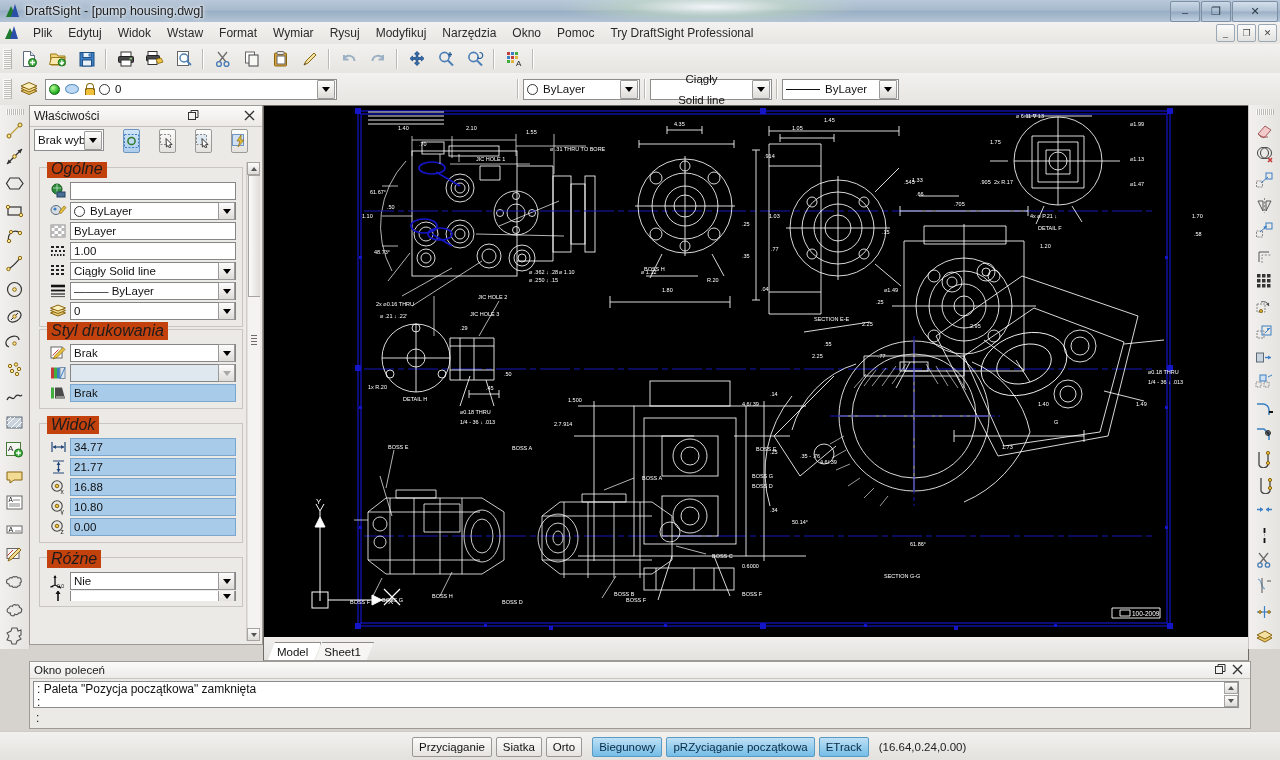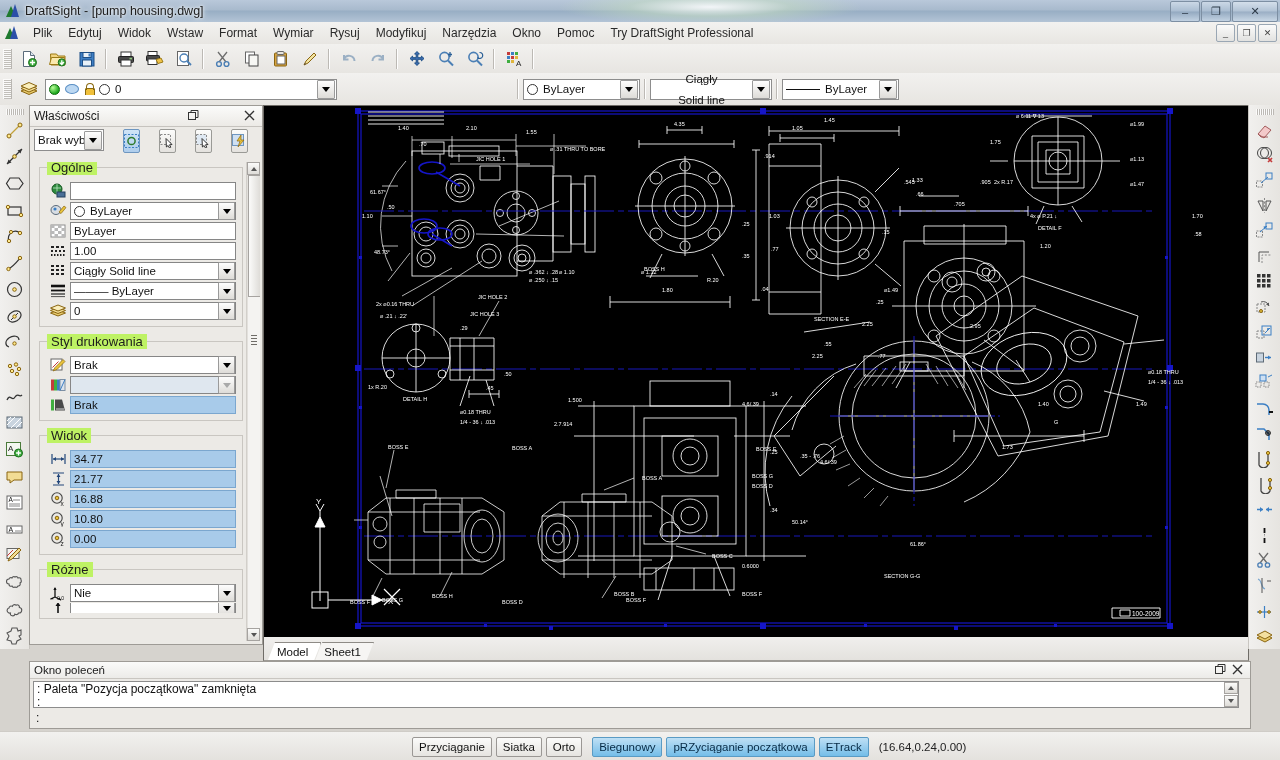--- a/index.html
+++ b/index.html
@@ -138,21 +138,21 @@
   .sq-btn.help{border-color:#5b87b8;background:linear-gradient(180deg,#e8f2fb 0%,#c5dcf1 100%);
     color:#12406e;font-weight:bold;font-size:12px;}
 
   .props-body{
     flex:1;margin:1px 2px 3px 6px;background:#eceae6;position:relative;overflow:hidden;
     display:flex;
   }
   .props-scrollarea{flex:1;overflow:hidden;position:relative;}
   .grp{border:1px solid #c9c6c1;margin:5px 3px 0 3px;padding:0 0 5px 0;position:relative;background:#eceae6;}
   .grp > .lg{
-    position:absolute;left:7px;top:-8px;background:#bef264;padding:0 4px;font-size:13px;color:#1c1c1c;
+    position:absolute;left:7px;top:-8px;background:#c2410c;padding:0 4px;font-size:16px;color:#1c1c1c;font-style:italic;
   }
   .grp-inner{padding:13px 6px 0 6px;display:flex;flex-direction:column;gap:0px;}
   .prow{display:flex;align-items:center;height:20px;margin-bottom:0px;}
   .prow .pico{width:24px;height:18px;display:flex;align-items:center;justify-content:center;flex:none;}
   .pfield{
     flex:1;height:18px;border:1px solid #868686;background:#fff;
     display:flex;align-items:center;font-size:11.5px;color:#111;box-sizing:border-box;
   }
   .pfield .pv{padding:0 3px;display:flex;align-items:center;gap:5px;flex:1;overflow:hidden;white-space:nowrap;}
   .pfield.sel{background:#a8cbea;border-color:#7ba7cf;}
@@ -786,21 +786,21 @@
                   </svg>
               </span>
               <div class="pfield">
                 <div class="pv">0</div>
                 <div class="parrow"></div>
               </div>
             </div>
           </div>
         </div>
 
-        <div class="grp" style="margin-top:14px;">
+        <div class="grp" style="margin-top:2px;">
           <span class="lg">Styl drukowania</span>
           <div class="grp-inner">
             <div class="prow">
               <span class="pico">
                 <svg width="17" height="16" viewBox="0 0 17 16">
                     <rect x="1" y="2" width="11" height="11" fill="#fff" stroke="#666"></rect>
                     <path d="M2.5 10.5l6-6" stroke="#c43b3b"></path>
                     <path d="M3 14l2-3.5 8-8 2 2-8 8z" fill="#e8c33c" stroke="#8a6511" stroke-width=".7"></path>
                   </svg>
               </span>

